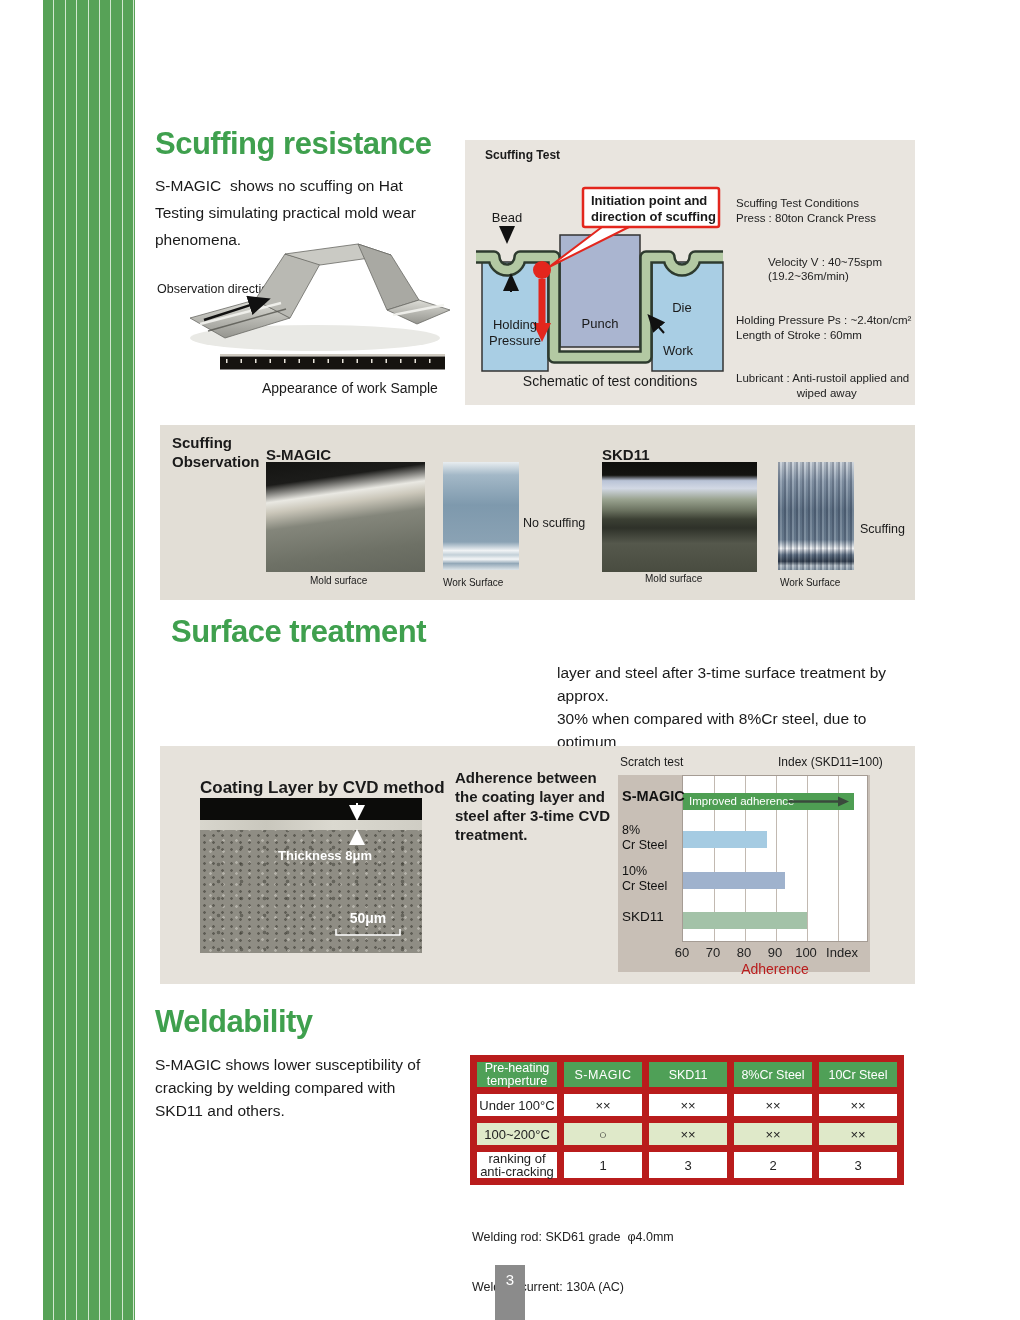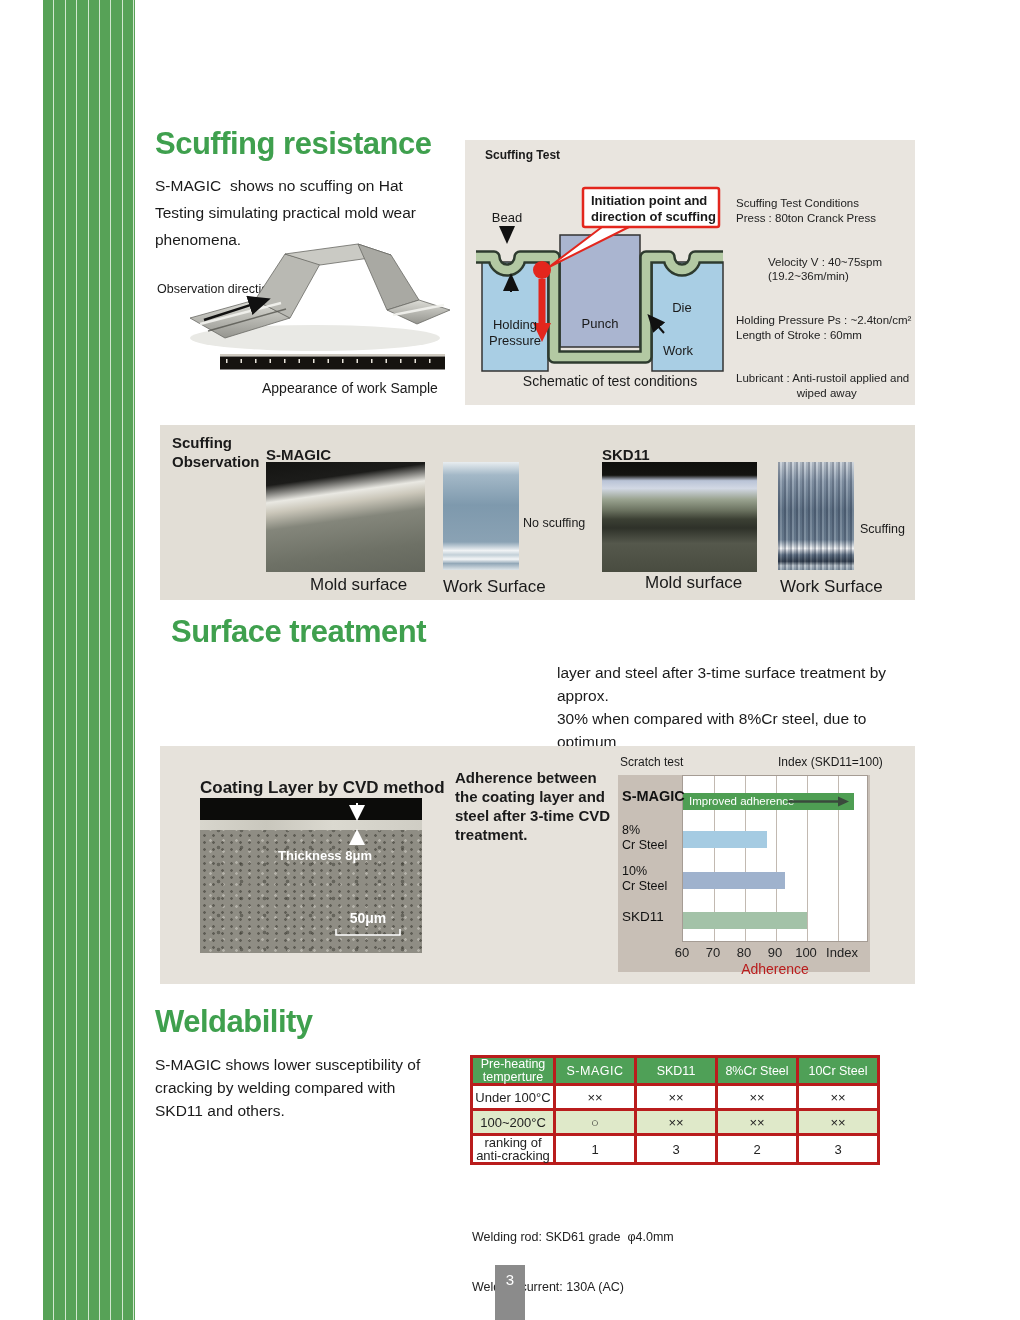--- a/index.html
+++ b/index.html
@@ -22,21 +22,21 @@
   .test-box{position:absolute;left:465px;top:140px;width:450px;height:265px;background:#e9e5df;}
   .test-title{position:absolute;left:20px;top:8px;font-weight:bold;font-size:12px;}
   .conditions{position:absolute;left:271px;top:27px;font-size:11.5px;line-height:14.6px;white-space:pre;color:#222;}
   .schem-caption{position:absolute;left:10px;top:233px;width:270px;text-align:center;font-size:14px;}
 
   
   .obs-band{position:absolute;left:160px;top:425px;width:755px;height:175px;background:#e2ded6;}
   .obs-head{position:absolute;left:12px;top:8px;width:100px;font-weight:bold;font-size:15px;line-height:19px;}
   .obs-label{position:absolute;font-weight:bold;font-size:15px;}
   .photo{position:absolute;}
-  .photo-caption{position:absolute;font-size:17px;}
+  .photo-caption{position:absolute;font-size:10px;}
   .result-label{position:absolute;font-size:12.5px;}
 
   .mold-smagic{background:linear-gradient(172deg,#141412 0%,#1c1c1a 18%,#e9e8e2 31%,#cbc7ba 39%,#84867b 52%,#6e7166 78%,#63665c 100%);}
   .work-smagic{background:linear-gradient(to bottom,#e8edf0 0%,#a3b8c7 12%,#7e99ad 40%,#8aa2b4 74%,#f0f3f5 82%,#c3d0d8 86%,#f4f6f7 90%,#93a8b8 94%,#dde4e8 100%);}
   .mold-skd11{background:linear-gradient(to bottom,#0e0e0c 0%,#141410 12%,#b9c3d6 17%,#d2d8e4 24%,#9aa390 34%,#6b7260 44%,#3c4034 52%,#2e3129 60%,#55584c 74%,#494c40 100%);}
   .work-skd11{background:
       repeating-linear-gradient(90deg,rgba(25,35,55,.30) 0 2px,rgba(255,255,255,.12) 2px 4px,rgba(60,75,95,.18) 4px 6px),
       linear-gradient(to bottom,#c9d0d8 0%,#8a9aac 18%,#5f7286 45%,#6d8093 72%,#f0f2f4 80%,#5c6d80 86%,#2e3a48 92%,#b7c1c9 96%,#8fa0ae 100%);}
 
   
@@ -57,21 +57,21 @@
   .chart-panel{position:absolute;left:0;top:22px;width:252px;height:197px;background:#c8bfb6;}
   .chart-plot{position:absolute;left:64px;top:0px;width:186px;height:167px;background:#ffffff;border:1px solid #a59c94;box-sizing:border-box;}
   .gridline{position:absolute;top:0;width:1px;height:165px;background:#c2b9b1;}
   .bar{position:absolute;left:0;height:17px;}
   .cat-label{position:absolute;left:4px;font-size:12.5px;line-height:15px;white-space:pre-line;color:#111;}
   .tick{position:absolute;top:170px;transform:translateX(-50%);font-size:13px;color:#222;}
   .xlabel{position:absolute;top:186px;left:64px;width:186px;text-align:center;font-size:14px;color:#b91c1c;}
 
   
   table.weld{position:absolute;left:470px;top:1055px;border-collapse:collapse;border:2px solid #1a1a1a;}
-  table.weld td,table.weld th{border:3px solid #b91c1c;text-align:center;padding:0;}
+  table.weld td,table.weld th{border:7px solid #b91c1c;text-align:center;padding:0;}
   table.weld th{background:#4fa057;color:#fff;font-weight:normal;font-size:12.5px;height:24px;}
   th.col0{width:80px;font-size:11.5px;line-height:12.5px;white-space:pre-line;}
   th.smagic{font-weight:bold;font-size:15px;letter-spacing:.5px;}
   table.weld td{width:78px;height:22px;font-size:13px;color:#222;}
   td.rowlabel{font-size:12.5px;white-space:pre-line;line-height:13px;}
   tr.shaded td{background:#dfe9c9;}
   .notes{position:absolute;left:472px;top:1196px;font-size:12.5px;line-height:16.5px;white-space:pre;color:#222;}
 
   .page-tab{position:absolute;left:495px;top:1265px;width:30px;height:55px;background:#8b8b8b;
      color:#fff;font-size:15px;text-align:center;line-height:30px;}

